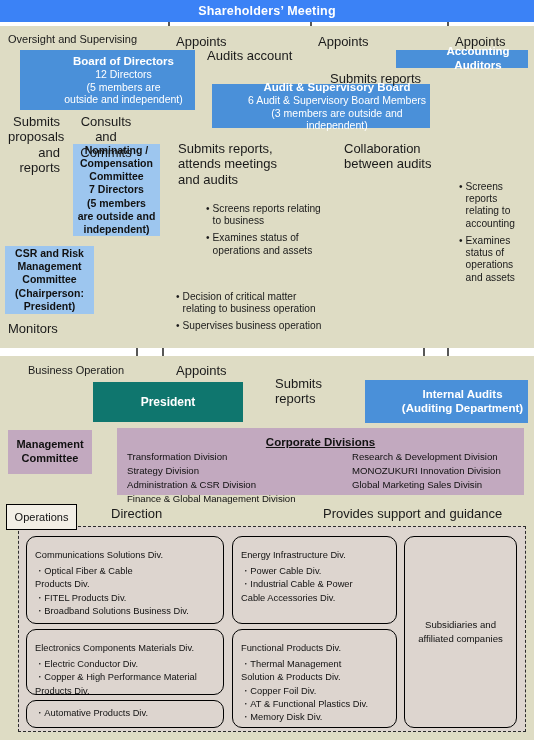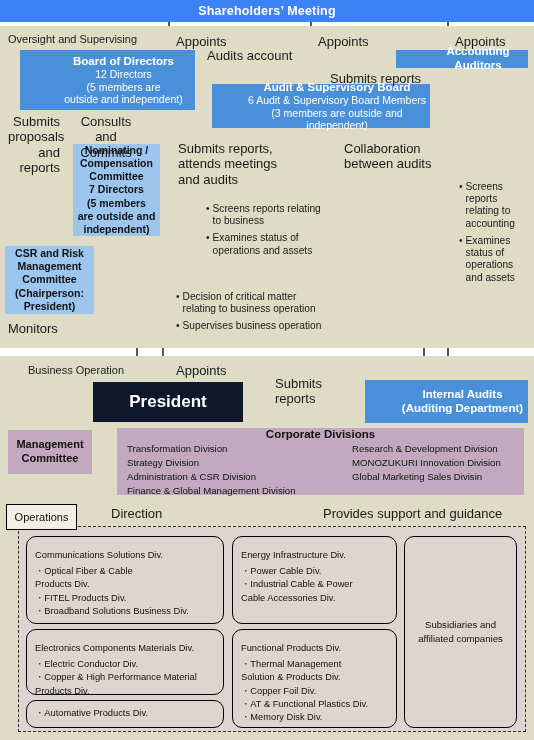--- a/index.html
+++ b/index.html
@@ -46,33 +46,33 @@
   }
   .box-blue .ttl{ font-weight:bold; font-size:11.5px; }
   .box-lightblue{
     background:#9dc6ef; color:#111111;
     display:flex; flex-direction:column; align-items:center; justify-content:center;
     text-align:center; font-size:10.5px; font-weight:bold; line-height:1.25;
   }
 
   
   .box-president{
-    background:#0f172a; color:#ffffff;
-    display:flex; align-items:center; justify-content:center;
-    font-weight:bold; font-size:17px;
+    background:#0f766e; color:#ffffff;
+    display:flex; align-items:center; justify-content:center;
+    font-weight:bold; font-size:12px;
   }
   .box-mgmt{
     background:#c2a9bf; color:#111111;
     display:flex; align-items:center; justify-content:center;
     text-align:center; font-weight:bold; font-size:11px; line-height:1.25;
   }
   .box-corp{
     background:#c2a9bf; color:#111111;
   }
-  .corp-title{ text-align:center; font-weight:bold; font-size:11.5px; padding-top:0; }
+  .corp-title{ text-align:center; font-weight:bold; font-size:11.5px; padding-top:8px;text-decoration:underline; }
   .corp-cols{ display:flex; padding:2px 0 0 10px; }
   .corp-col{ font-size:9.6px; line-height:1.45; }
   .corp-col.left{ width:225px; }
 
   
   .ops-label{
     background:#f2efe6; border:1.5px solid #000;
     display:flex; align-items:center; justify-content:center;
     font-size:11px; color:#111;
   }

